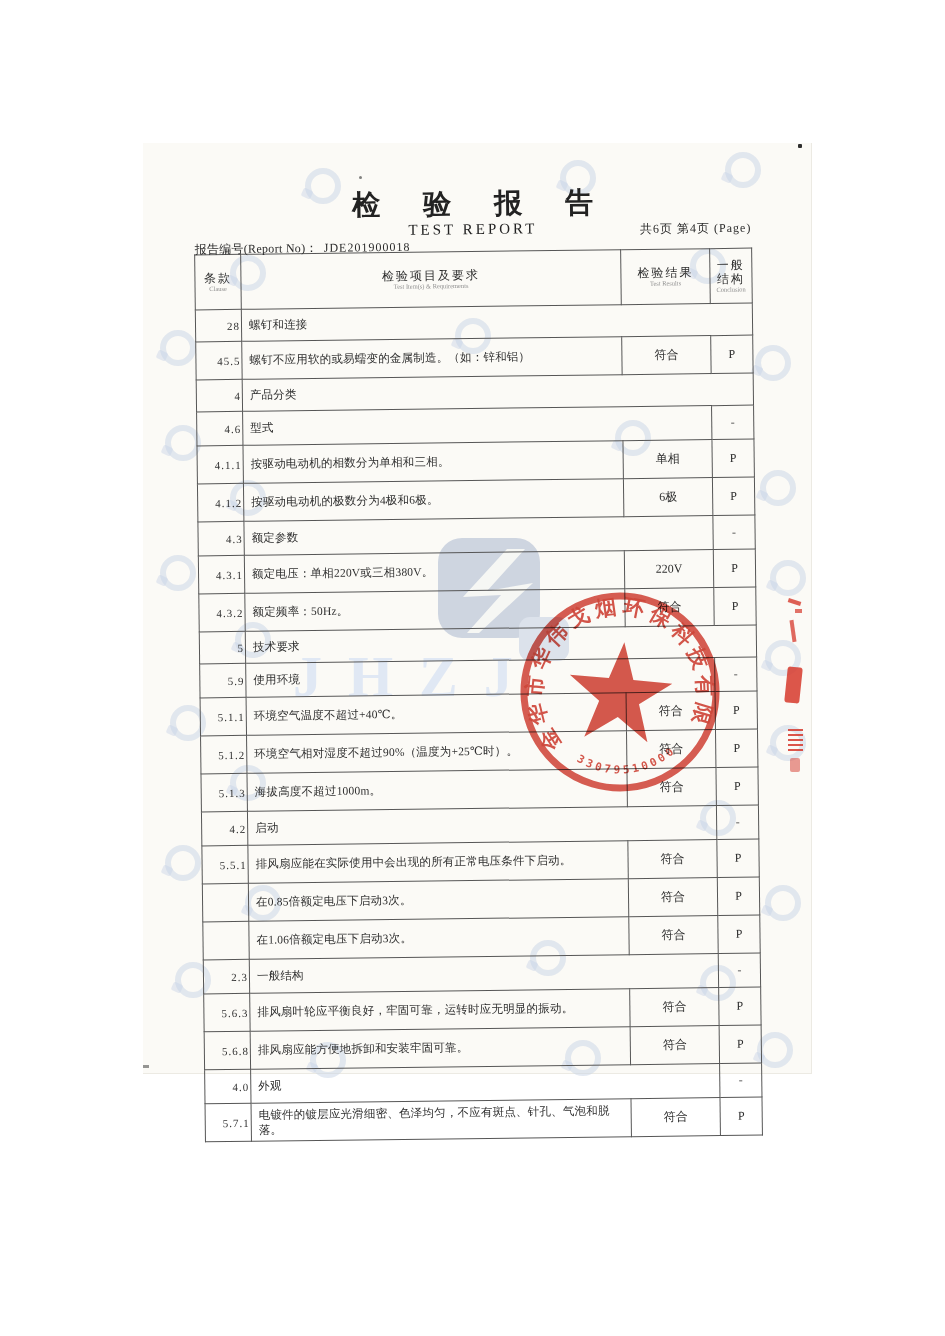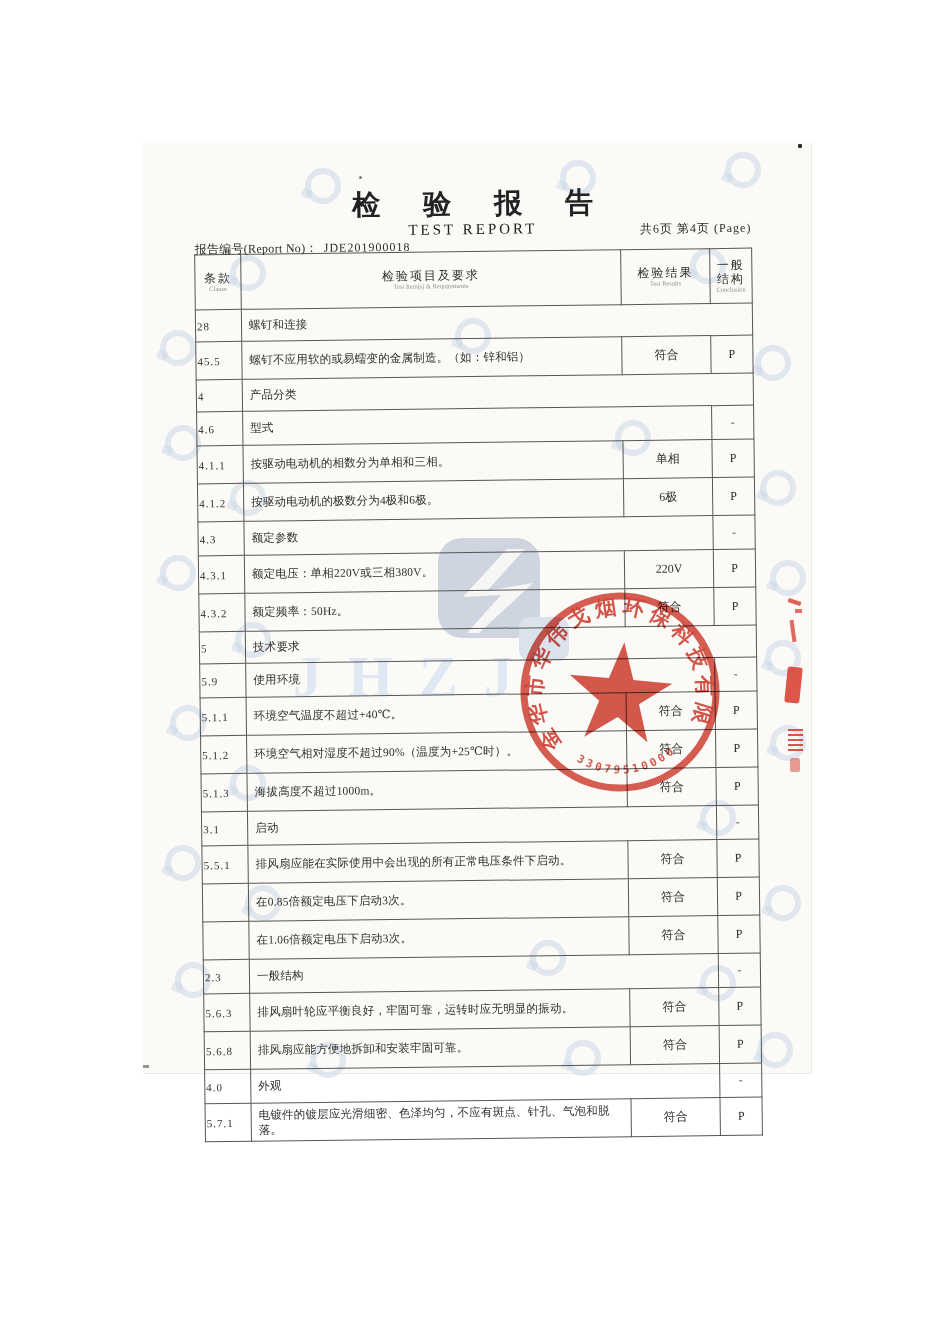--- a/index.html
+++ b/index.html
@@ -38,21 +38,21 @@
   .meta .page-info{position:absolute;right:0;top:-15px;font-size:12px;letter-spacing:1px;}
   
   table.report{width:557px;margin:0 auto;border-collapse:collapse;table-layout:fixed;}
   table.report th,table.report td{border:1px solid #565656;background:transparent;vertical-align:middle;}
   th .hdr-cn{font-size:12px;font-weight:normal;letter-spacing:2px;color:#2c2c2c;line-height:14px;}
   th .hdr-en{font-size:7px;font-weight:normal;color:#8f8f8f;line-height:8px;transform:scale(.92);}
   thead th{height:52px;text-align:center;}
   tr.section td{height:27px;}
   tr.dash td{height:29px;}
   tr.item td{height:33px;}
-  td.clause{text-align:left;font-size:11px;letter-spacing:1px;color:#333;}
+  td.clause{text-align:right;font-size:11px;letter-spacing:1px;color:#333;}
   td.itemcell{font-size:11.5px;color:#2e2e2e;padding:2px 4px 2px 7px;letter-spacing:.2px;}
   td.result{text-align:center;font-size:12px;color:#2e2e2e;}
   td.conclusion{text-align:center;font-size:12px;color:#2e2e2e;}
   
   .stamp{
     position:absolute;left:374px;top:446px;width:206px;height:206px;z-index:2;
     transform:rotate(-5deg);mix-blend-mode:multiply;opacity:.92;
   }
   
   .edge-mark{position:absolute;z-index:2;background:#d6382c;}
@@ -218,21 +218,21 @@
             <td class="result">符合</td>
             <td class="conclusion">P</td>
           </tr>
           <tr class="item">
             <td class="clause">5.1.3</td>
             <td class="itemcell">海拔高度不超过1000m。</td>
             <td class="result">符合</td>
             <td class="conclusion">P</td>
           </tr>
           <tr class="dash">
-            <td class="clause">3.1</td>
+            <td class="clause">4.2</td>
             <td class="itemcell" colspan="2">启动</td>
             <td class="conclusion">-</td>
           </tr>
           <tr class="item">
             <td class="clause">5.5.1</td>
             <td class="itemcell">排风扇应能在实际使用中会出现的所有正常电压条件下启动。</td>
             <td class="result">符合</td>
             <td class="conclusion">P</td>
           </tr>
           <tr class="item">

